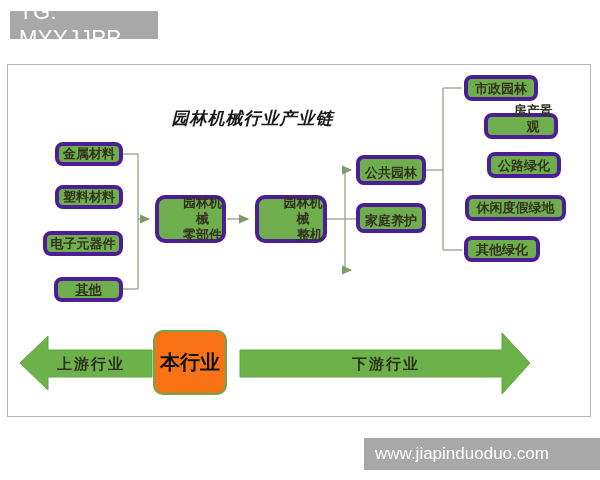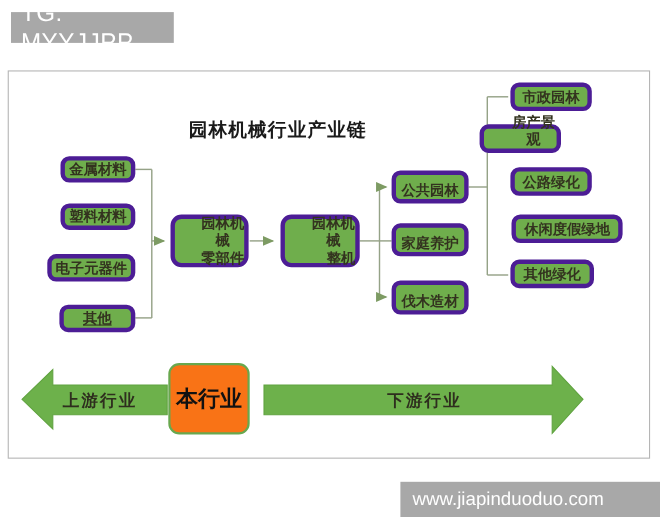--- a/index.html
+++ b/index.html
@@ -12,21 +12,21 @@
     display:flex;align-items:center;
   }
   .banner.top{left:10px;top:11px;width:139px;height:28px;font-size:22px;padding-left:9px;letter-spacing:.5px;}
   .banner.bottom{left:364px;top:438px;width:226px;height:32px;font-size:17px;padding-left:11px;}
   .frame{
     position:absolute;left:7px;top:64px;width:582px;height:351px;
     border:1px solid #b5b5b5;background:#ffffff;
   }
   .diagram-title{
     position:absolute;left:150px;top:107px;width:205px;text-align:center;
-    font-size:17px;font-weight:bold;color:#1a1a1a;letter-spacing:1px;
+    font-size:17px;font-weight:bold;color:#1a1a1a;letter-spacing:1px;font-style:italic;
   }
   .gbox{
     position:absolute;background:#6fae4c;border:4px solid #4c1d95;border-radius:8px;
     color:#33331f;font-weight:bold;font-size:13px;
     display:flex;align-items:flex-end;justify-content:center;text-align:center;
     box-sizing:border-box;line-height:1.25;
   }
   .gbox.twoline{flex-direction:column;border-radius:10px;padding-left:24px;}
   .core-box{
     position:absolute;left:153px;top:330px;width:74px;height:65px;
@@ -106,34 +106,31 @@
     <span>园林机械</span>
     <span>整机</span>
   </div>
 
   <div class="gbox" style="left:356px;top:155px;width:70px;height:30px;">
     <span>公共园林</span>
   </div>
   <div class="gbox" style="left:356px;top:203px;width:70px;height:30px;">
     <span>家庭养护</span>
   </div>
-  <div class="gbox" style="left:356px;top:255px;width:70px;height:31px;">
-    <span>伐木造材</span>
-  </div>
 
   <div class="gbox" style="left:464px;top:75px;width:74px;height:26px;">
     <span>市政园林</span>
   </div>
-  <div class="gbox" style="left:436px;top:113px;width:74px;height:26px;padding-left:24px;">
+  <div class="gbox" style="left:484px;top:113px;width:74px;height:26px;padding-left:24px;">
     <span>房产景观</span>
   </div>
-  <div class="gbox" style="left:464px;top:152px;width:74px;height:26px;">
+  <div class="gbox" style="left:487px;top:152px;width:74px;height:26px;">
     <span>公路绿化</span>
   </div>
-  <div class="gbox" style="left:465px;top:195px;width:101px;height:26px;">
+  <div class="gbox" style="left:465px;top:195px;width:101px;height:26px;font-family:Liberation Mono, monospace;">
     <span>休闲度假绿地</span>
   </div>
   <div class="gbox" style="left:464px;top:236px;width:76px;height:26px;">
     <span>其他绿化</span>
   </div>
 
   <div class="flow-label" style="left:57px;top:355px;">上游行业</div>
   <div class="core-box">
     <span>本行业</span>
   </div>

